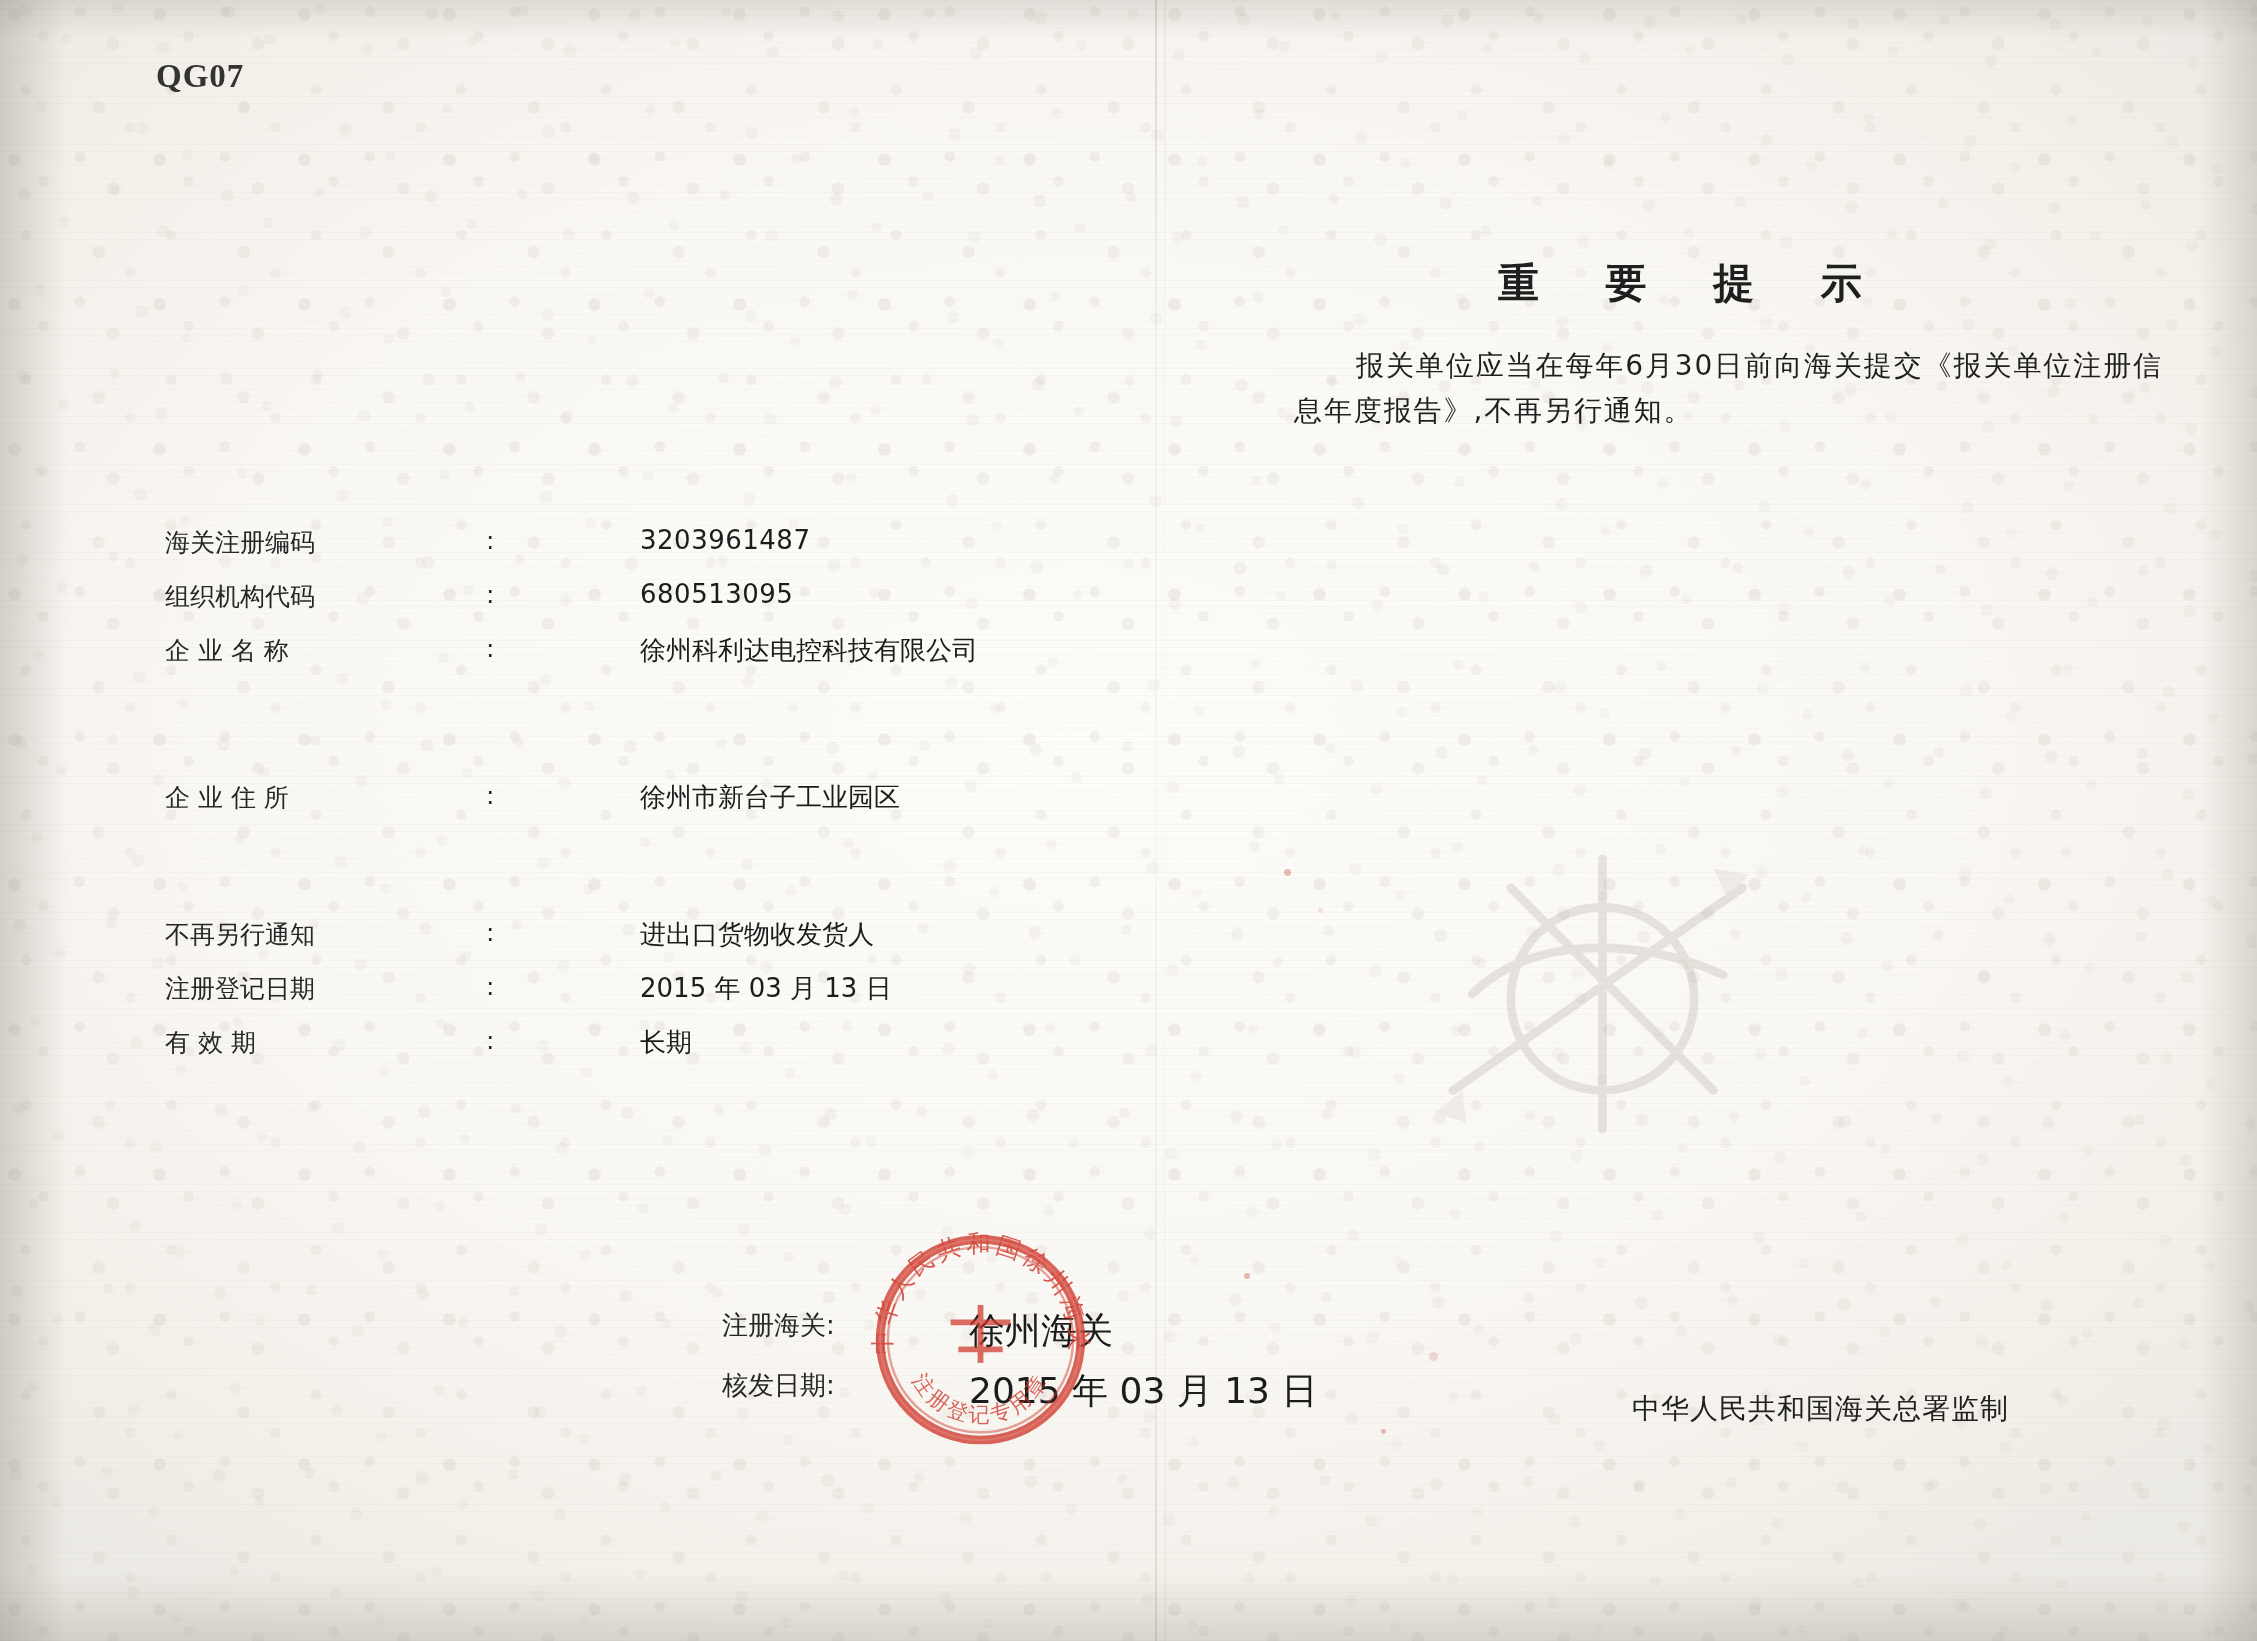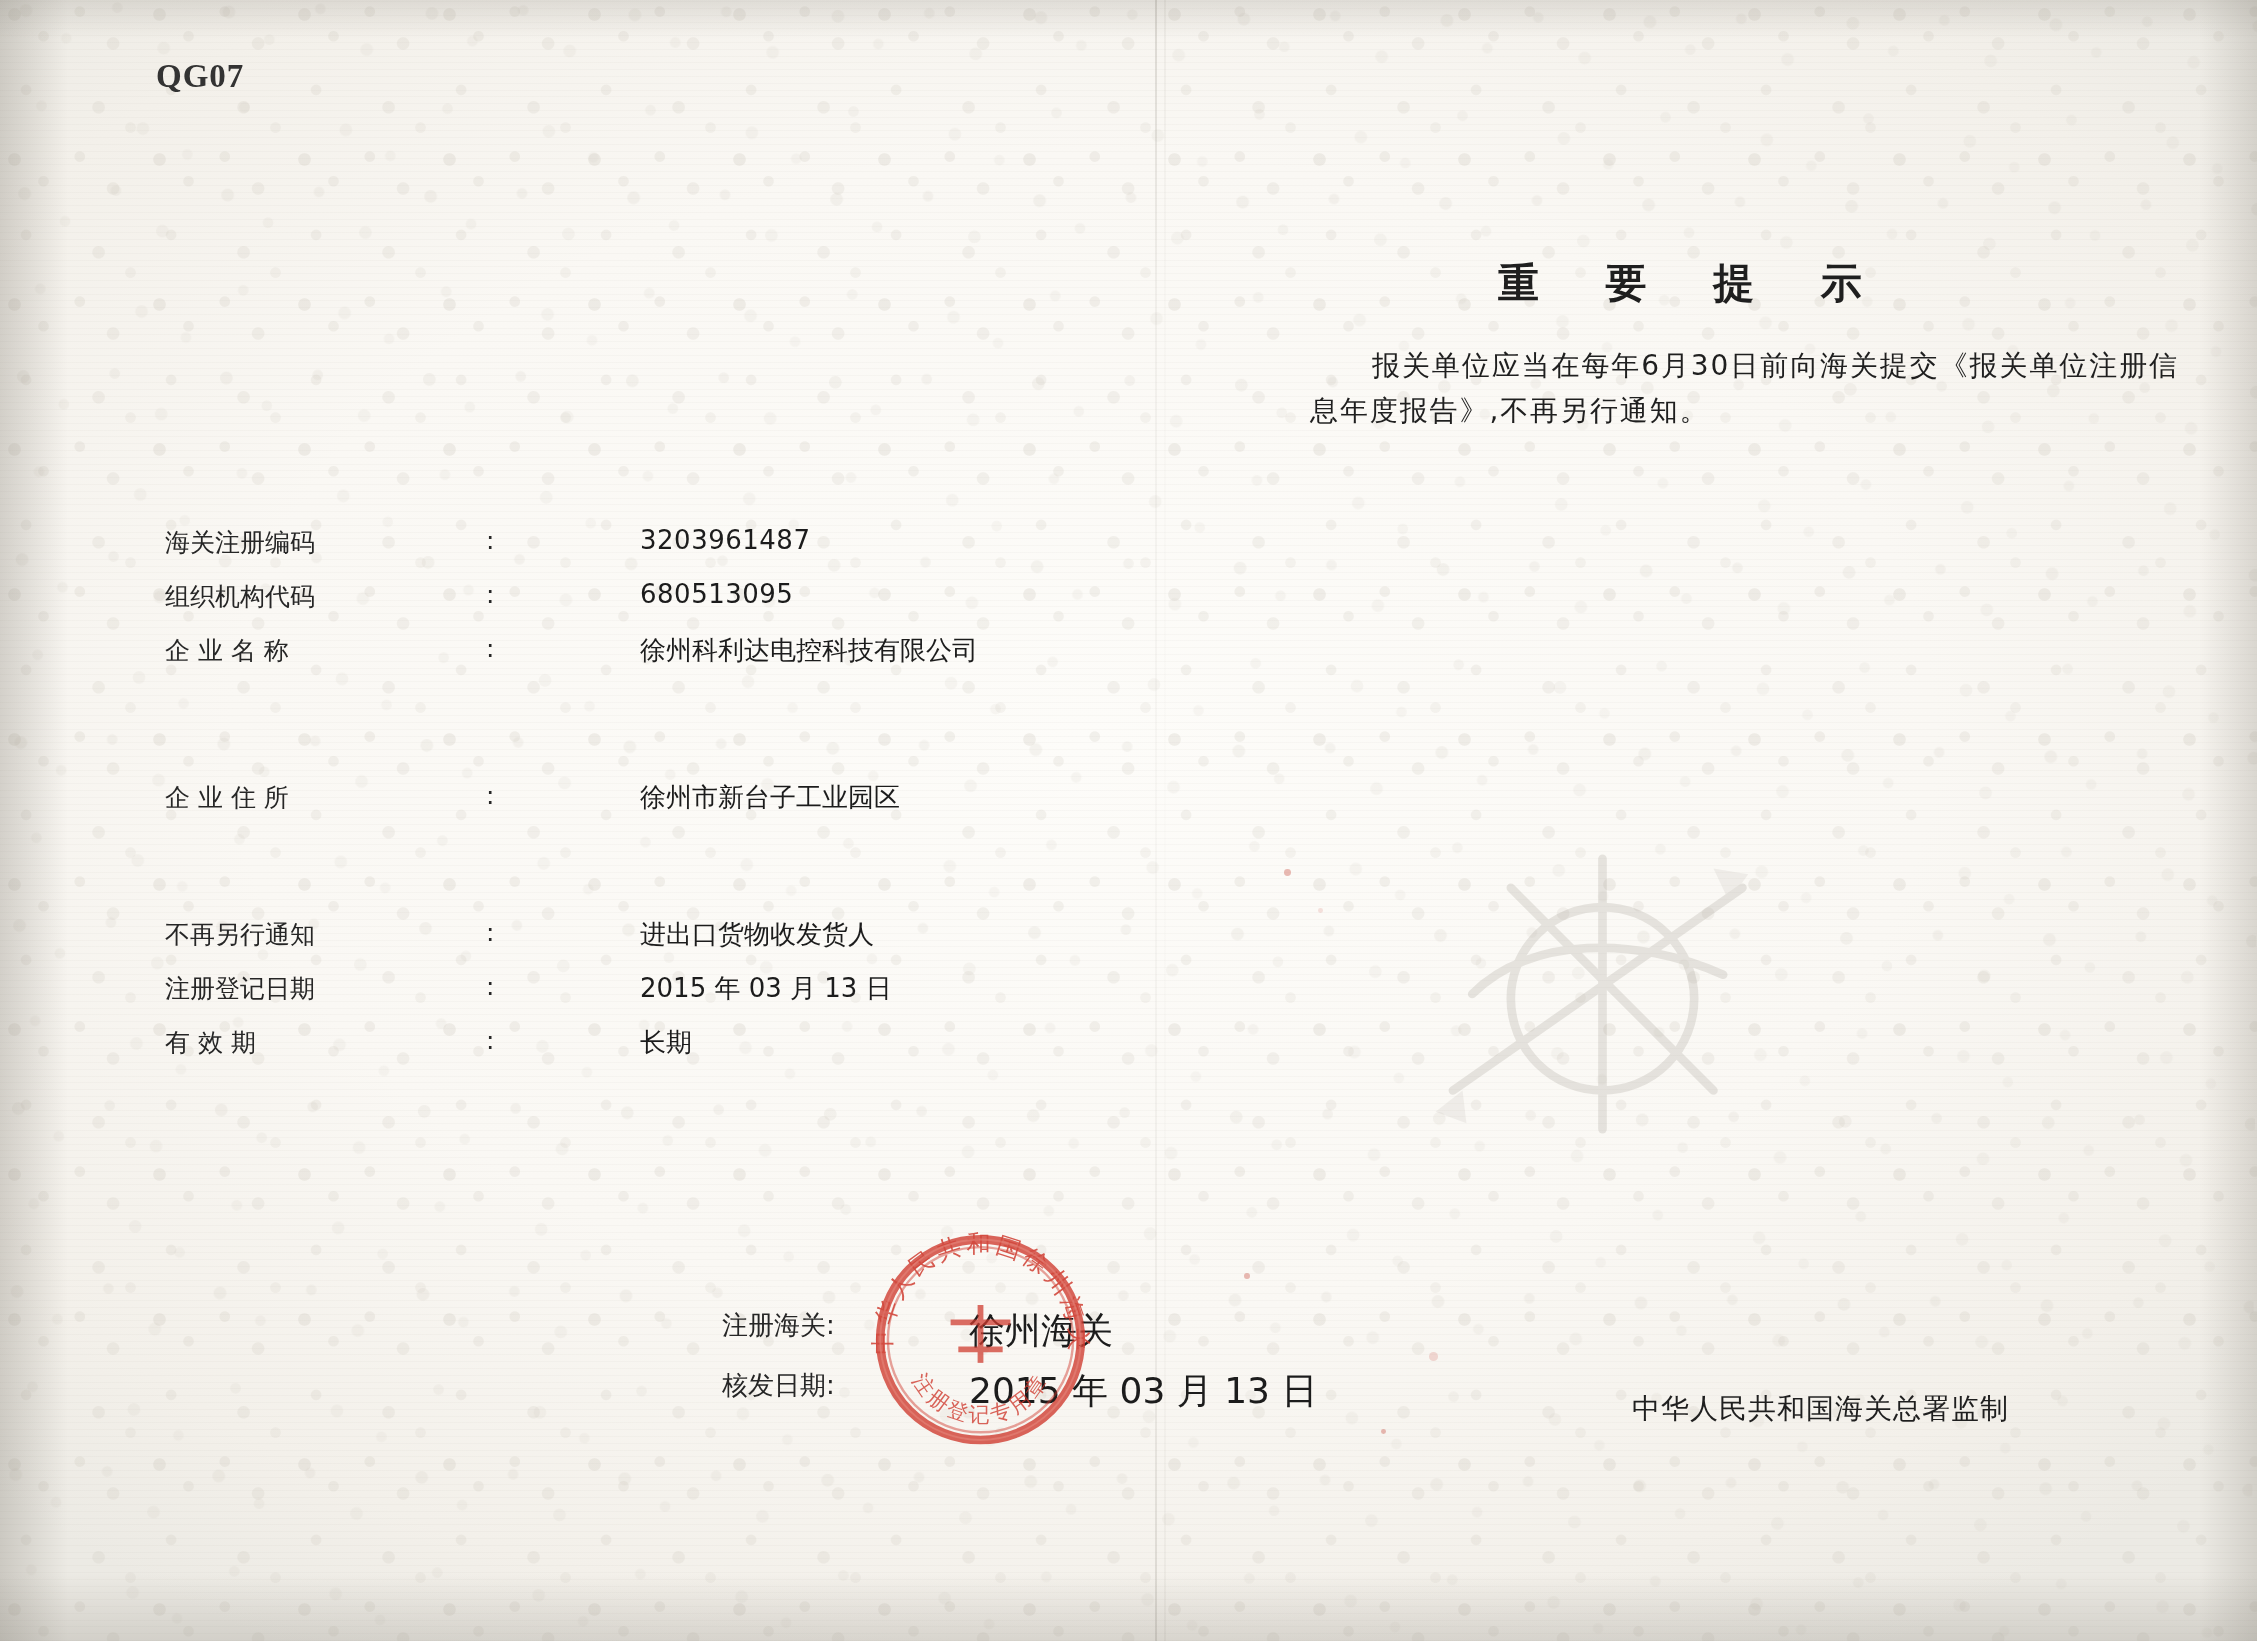--- a/index.html
+++ b/index.html
@@ -234,21 +234,20 @@
     left: 1294px;
     top: 343px;
     width: 869px;
     font-family: "DejaVu Sans", "Liberation Sans", sans-serif;
     font-size: 28px;
     line-height: 1.62;
     letter-spacing: 1.9px;
     color: #1f1f1f;
     text-align: justify;
     text-indent: 62px;
-    margin-left: 16px;
   }
   .footer-note {
     position: absolute;
     left: 1632px;
     top: 1390px;
     font-family: "DejaVu Sans", "Liberation Sans", sans-serif;
     font-size: 28px;
     letter-spacing: 1px;
     color: #1f1f1f;
     white-space: nowrap;

